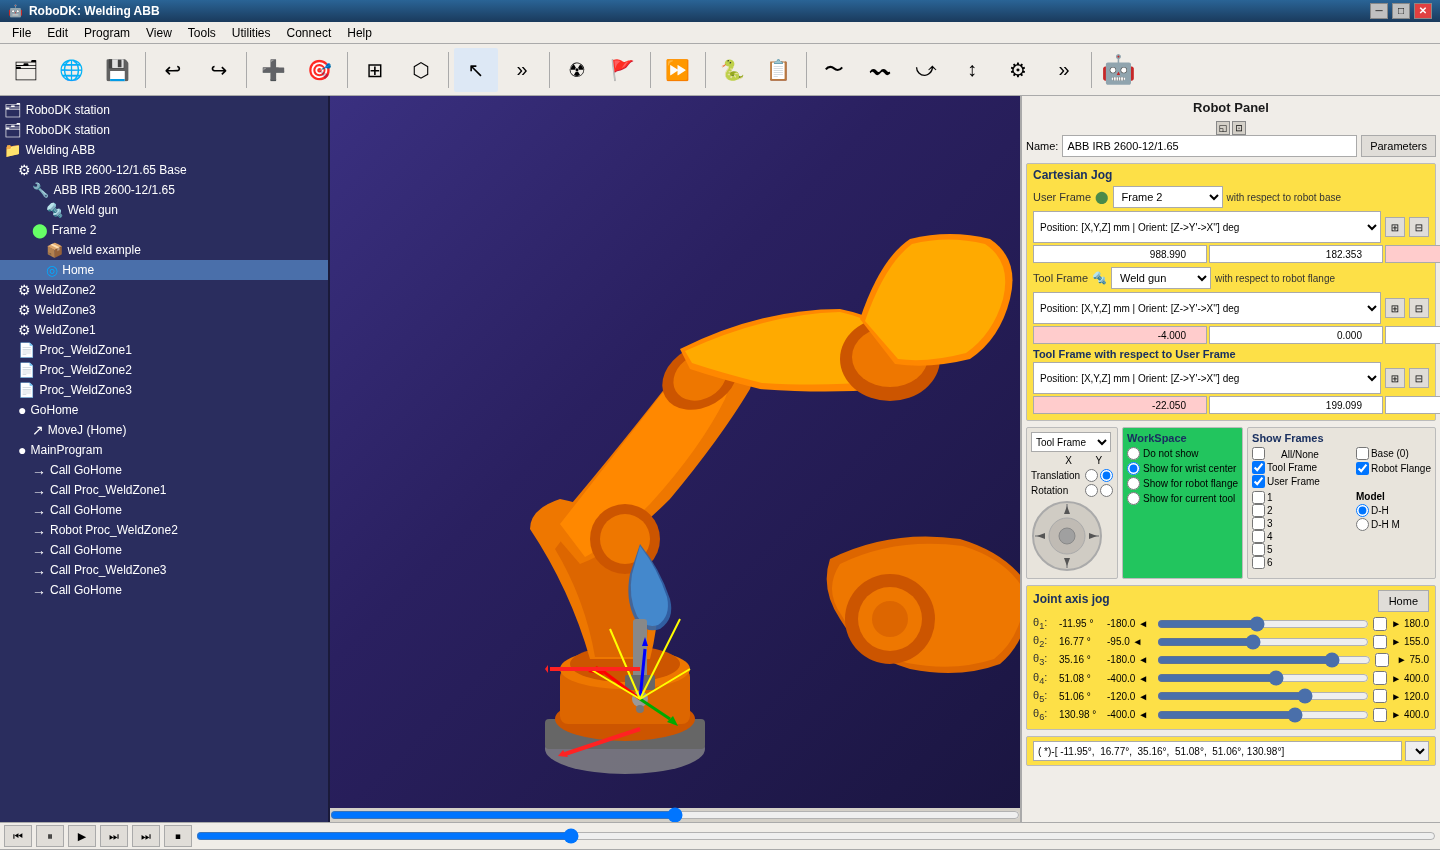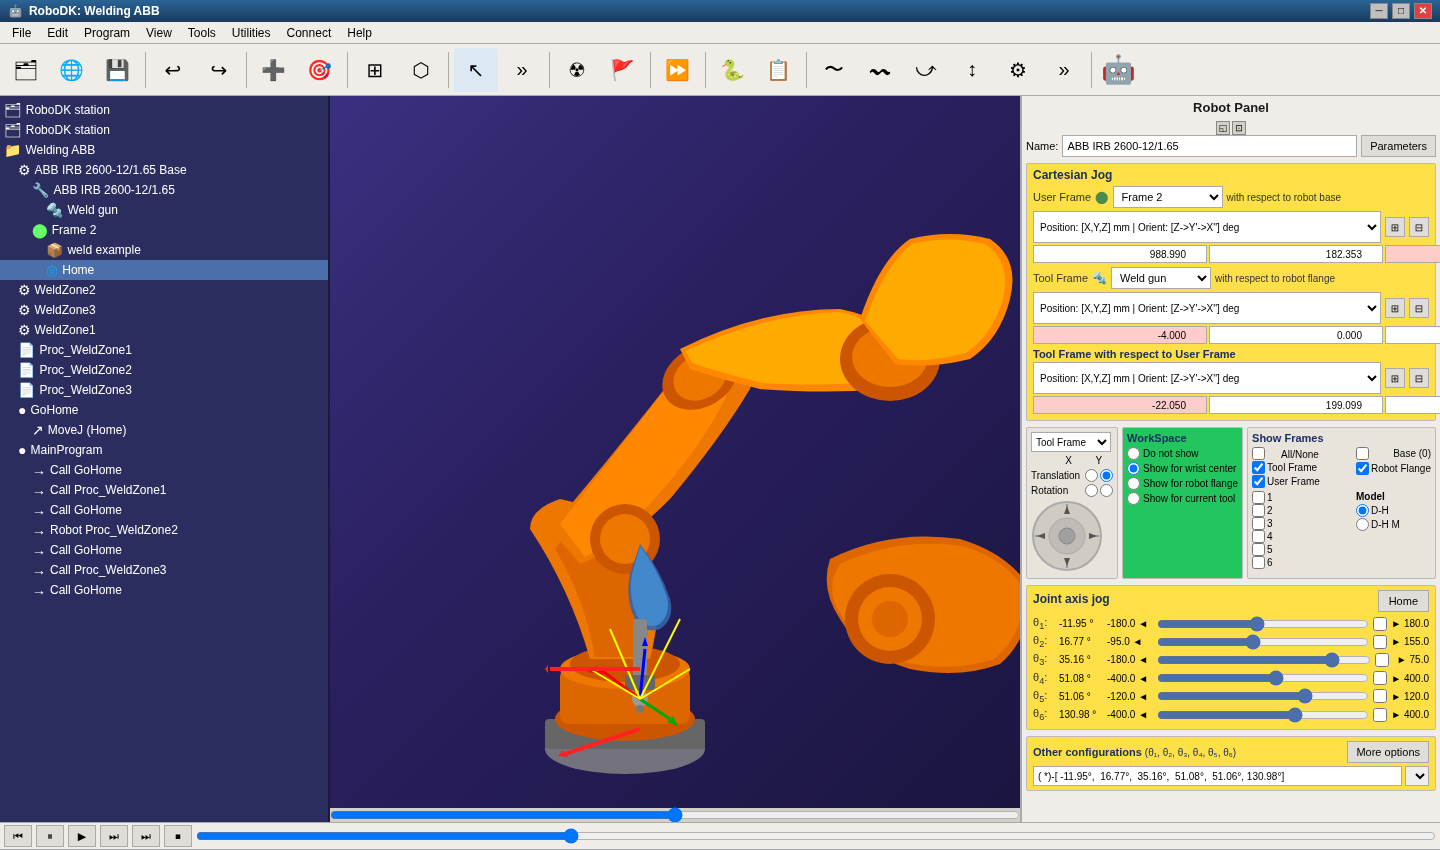--- a/index.html
+++ b/index.html
@@ -698,21 +698,21 @@
                   <span>5</span>
                 </label>
               <label style="display:flex;align-items:center;gap:2px;font-size:10px;">
                   <input type="checkbox" style="">
                   <span>6</span>
                 </label>
             </div>
           </div>
           <div style="flex:0 0 auto;">
             <div style="font-size:10px;margin-bottom:2px;">
-              <label style="display:flex;align-items:center;gap:2px;justify-content:space-between;">
+              <label style="display:flex;align-items:center;gap:2px;">
                 <input type="checkbox" style="">
                 <span>Base (0)</span>
               </label>
             </div>
             <div style="font-size:10px;margin-top:2px;">
               <label style="display:flex;align-items:center;gap:2px;">
                 <input type="checkbox" checked="" style="">
                 <span>Robot Flange</span>
               </label>
             </div>
@@ -787,24 +787,20 @@
         <span class="joint-label">θ<sub>6</sub>:</span>
         <span class="joint-val">130.98 °</span>
         <span class="joint-min">-400.0 ◄</span>
         <input type="range" class="joint-slider" min="-400" max="400" value="131" style="">
         <input type="checkbox" class="joint-check" style="">
         <span class="joint-max">► 400.0</span>
       </div>
     </div>
 
     <div class="panel-section">
-      <div style="display:flex;justify-content:space-between;align-items:center;margin-bottom:3px;">
-        <span style="font-size:11px;font-weight:bold;color:#1a3060;">Other configurations <span style="font-size:10px;font-weight:normal;">(θ₁, θ₂, θ₃, θ₄, θ₅, θ₆)</span></span>
-        <button class="more-options-btn">More options</button>
-      </div>
       <div style="display:flex;align-items:center;gap:3px;">
         <input type="text" style="flex: 1 1 0%; height: 20px; background: white; border: 1px solid rgb(170, 170, 170); font-size: 10px; padding: 1px 4px;" value="( *)-[ -11.95°,  16.77°,  35.16°,  51.08°,  51.06°, 130.98°]">
         <select style="width:24px;height:20px;font-size:9px;border:1px solid #aaa;">
           <option>▼</option>
         </select>
       </div>
     </div>
 
   </div>
 </div>

